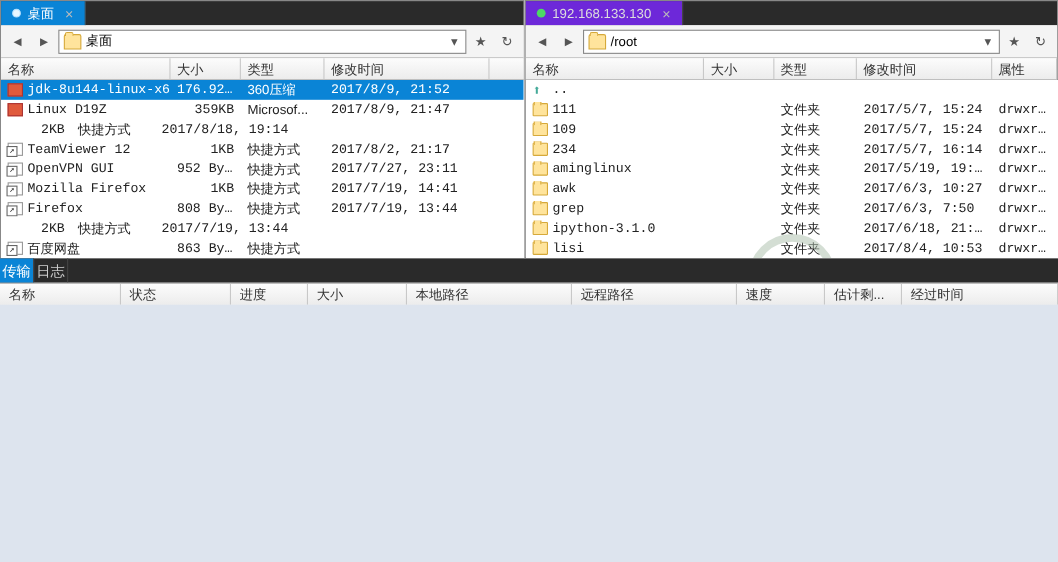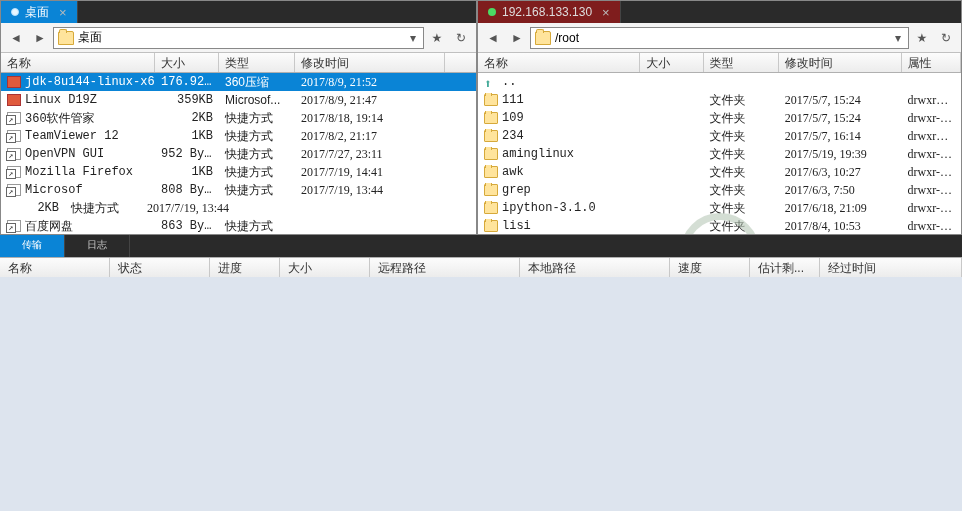--- a/index.html
+++ b/index.html
@@ -34,34 +34,34 @@
 .fileicon { width: 14px; height: 12px; flex-shrink: 0; display: inline-block; }
 .fileicon.folder { background: #ffe49c; border: 1px solid #d6a93a; border-radius: 1px; position: relative; }
 .fileicon.folder::before { content: ''; position: absolute; top: -3px; left: 0; width: 5px; height: 3px; background: #ffe49c; border: 1px solid #d6a93a; border-bottom: none; }
 .fileicon.shortcut { background: #fff; border: 1px solid #999; position: relative; }
 .fileicon.shortcut::after { content: '↗'; position: absolute; bottom: -2px; left: -2px; font-size: 8px; background: #fff; border: 1px solid #666; width: 8px; height: 8px; line-height: 7px; text-align: center; }
 .fileicon.archive { background: #e05a3c; border: 1px solid #a33; }
 .fileicon.up { background: none; border: none; }
 .fileicon.up::after { content: '⬆'; color: #4a9; font-size: 13px; }
 .playoverlay { position: absolute; left: 50%; top: 180px; transform: translate(-50%, -50%); width: 80px; height: 80px; border: 7px solid rgba(170,190,170,0.5); border-radius: 50%; display: flex; align-items: center; justify-content: center; pointer-events: none; z-index: 5; }
 .bottomtabs { display: flex; background: #2a2a2a; height: 22px; align-items: stretch; }
-.bottomtabs .btab { padding: 3px 22px; color: #ccc; font-size: 10px; cursor: pointer; border-right: 1px solid #444; }
+.bottomtabs .btab { padding: 3px 2px; color: #ccc; font-size: 13px; cursor: pointer; border-right: 1px solid #444; }
 .bottomtabs .btab.active { background: #0a84d6; color: #fff; }
 .statusbar { display: flex; background: linear-gradient(#fcfcfc, #ececec); height: 20px; border-top: 1px solid #b0b0b0; font-size: 12px; color: #333; }
 .statusbar .scol { padding: 2px 8px; border-right: 1px solid #c8c8c8; }
 .left .col.c-name, .left .cell.c-name { width: 154px; }
 .left .col.c-size, .left .cell.c-size { width: 64px; }
 .left .col.c-type, .left .cell.c-type { width: 76px; }
 .left .col.c-mtime, .left .cell.c-mtime { width: 150px; }
 .right .col.c-name, .right .cell.c-name { width: 164px; }
 .right .col.c-size, .right .cell.c-size { width: 64px; }
 .right .col.c-type, .right .cell.c-type { width: 76px; }
 .right .col.c-mtime, .right .cell.c-mtime { width: 124px; }
 .right .col.c-attr, .right .cell.c-attr { width: 60px; }
-.cell.c-mtime, .cell.c-attr { font-family: Liberation Serif, serif; }
+.cell.c-mtime, .cell.c-attr { font-family: Liberation Mono, monospace; }
 .blankfill { flex: 1; background: #dde4ee; }
 </style>
 </head>
 <body>
 
 <div class="app">
   <div class="panes">
 
     <div class="pane left">
       <div class="tabbar">
@@ -101,24 +101,20 @@
           <div class="row">
             <div class="cell c-name name">
               <span class="fileicon archive"></span>
               <span>Linux D19Z</span>
             </div>
             <div class="cell c-size size">359KB</div>
             <div class="cell c-type">Microsof...</div>
             <div class="cell c-mtime">2017/8/9, 21:47</div>
           </div>
           <div class="row">
-            <div class="cell c-name name">
-              <span class="fileicon shortcut"></span>
-              <span>360软件管家</span>
-            </div>
             <div class="cell c-size size">2KB</div>
             <div class="cell c-type">快捷方式</div>
             <div class="cell c-mtime">2017/8/18, 19:14</div>
           </div>
           <div class="row">
             <div class="cell c-name name">
               <span class="fileicon shortcut"></span>
               <span>TeamViewer 12</span>
             </div>
             <div class="cell c-size size">1KB</div>
@@ -139,21 +135,21 @@
               <span class="fileicon shortcut"></span>
               <span>Mozilla Firefox</span>
             </div>
             <div class="cell c-size size">1KB</div>
             <div class="cell c-type">快捷方式</div>
             <div class="cell c-mtime">2017/7/19, 14:41</div>
           </div>
           <div class="row">
             <div class="cell c-name name">
               <span class="fileicon shortcut"></span>
-              <span>Microsof</span>
+              <span>Firefox</span>
             </div>
             <div class="cell c-size size">808 Bytes</div>
             <div class="cell c-type">快捷方式</div>
             <div class="cell c-mtime">2017/7/19, 13:44</div>
           </div>
           <div class="row">
             <div class="cell c-size size">2KB</div>
             <div class="cell c-type">快捷方式</div>
             <div class="cell c-mtime">2017/7/19, 13:44</div>
           </div>
@@ -163,21 +159,21 @@
               <span>百度网盘</span>
             </div>
             <div class="cell c-size size">863 Bytes</div>
             <div class="cell c-type">快捷方式</div>
           </div>
         </div>
     </div>
 
     <div class="pane right">
       <div class="tabbar">
-        <div class="tab" style="background:#7f1d1d">
+        <div class="tab" style="background:#6d28d9">
           <span class="dot green"></span>
           <span>192.168.133.130</span>
           <span class="x">×</span>
         </div>
       </div>
       <div class="toolbar">
         <div class="navbtn">◄</div>
         <div class="navbtn">►</div>
         <div class="addr">
           <span class="foldericon"></span>
@@ -292,20 +288,20 @@
 
   <div class="bottomtabs">
     <div class="btab active">传输</div>
     <div class="btab">日志</div>
   </div>
   <div class="statusbar">
     <div class="scol" style="width:110px">名称</div>
     <div class="scol" style="width:100px">状态</div>
     <div class="scol" style="width:70px">进度</div>
     <div class="scol" style="width:90px">大小</div>
+    <div class="scol" style="width:150px">本地路径</div>
     <div class="scol" style="width:150px">远程路径</div>
-    <div class="scol" style="width:150px">本地路径</div>
     <div class="scol" style="width:80px">速度</div>
     <div class="scol" style="width:70px">估计剩...</div>
     <div class="scol" style="flex:1">经过时间</div>
   </div>
   <div class="blankfill"></div>
 </div>
 
 </body></html>

